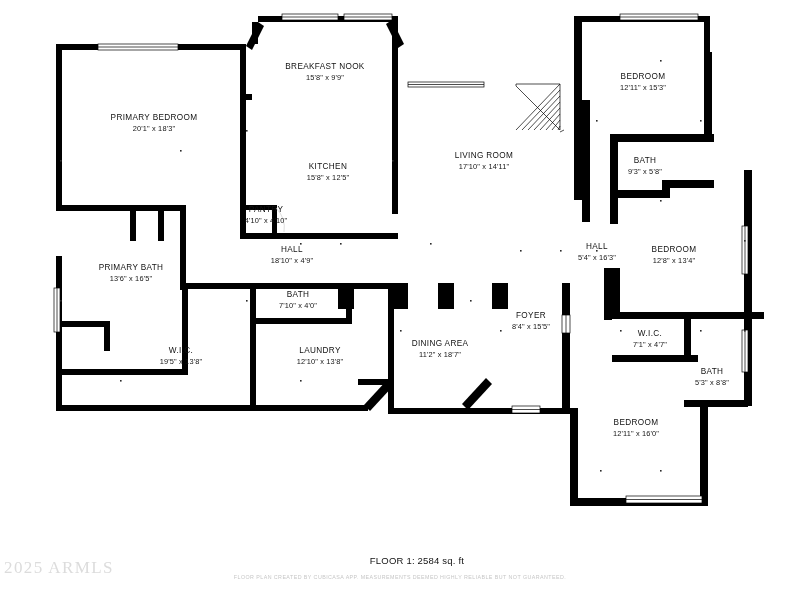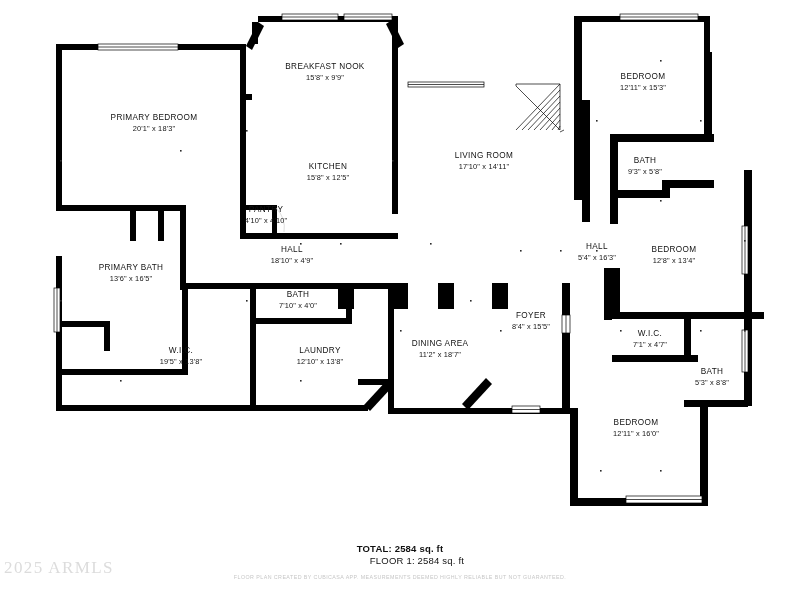--- a/index.html
+++ b/index.html
@@ -323,17 +323,16 @@
           <text x="131" y="281" class="room-label-dims">13'6" x 16'5"</text>
         </g>
         <g>
           <text x="181" y="353" class="room-label-name">W.I.C.</text>
           <text x="181" y="364" class="room-label-dims">19'5" x 13'8"</text>
         </g>
       </g>
 
   </svg>
 
-  <div class="footer-total">TOTAL: 2584 sq. ft</div>
   <div class="footer-floor">FLOOR 1: 2584 sq. ft</div>
   <div class="footer-disclaimer">FLOOR PLAN CREATED BY CUBICASA APP. MEASUREMENTS DEEMED HIGHLY RELIABLE BUT NOT GUARANTEED.</div>
   <div class="watermark">2025 ARMLS</div>
 </div>
 
 </body></html>

